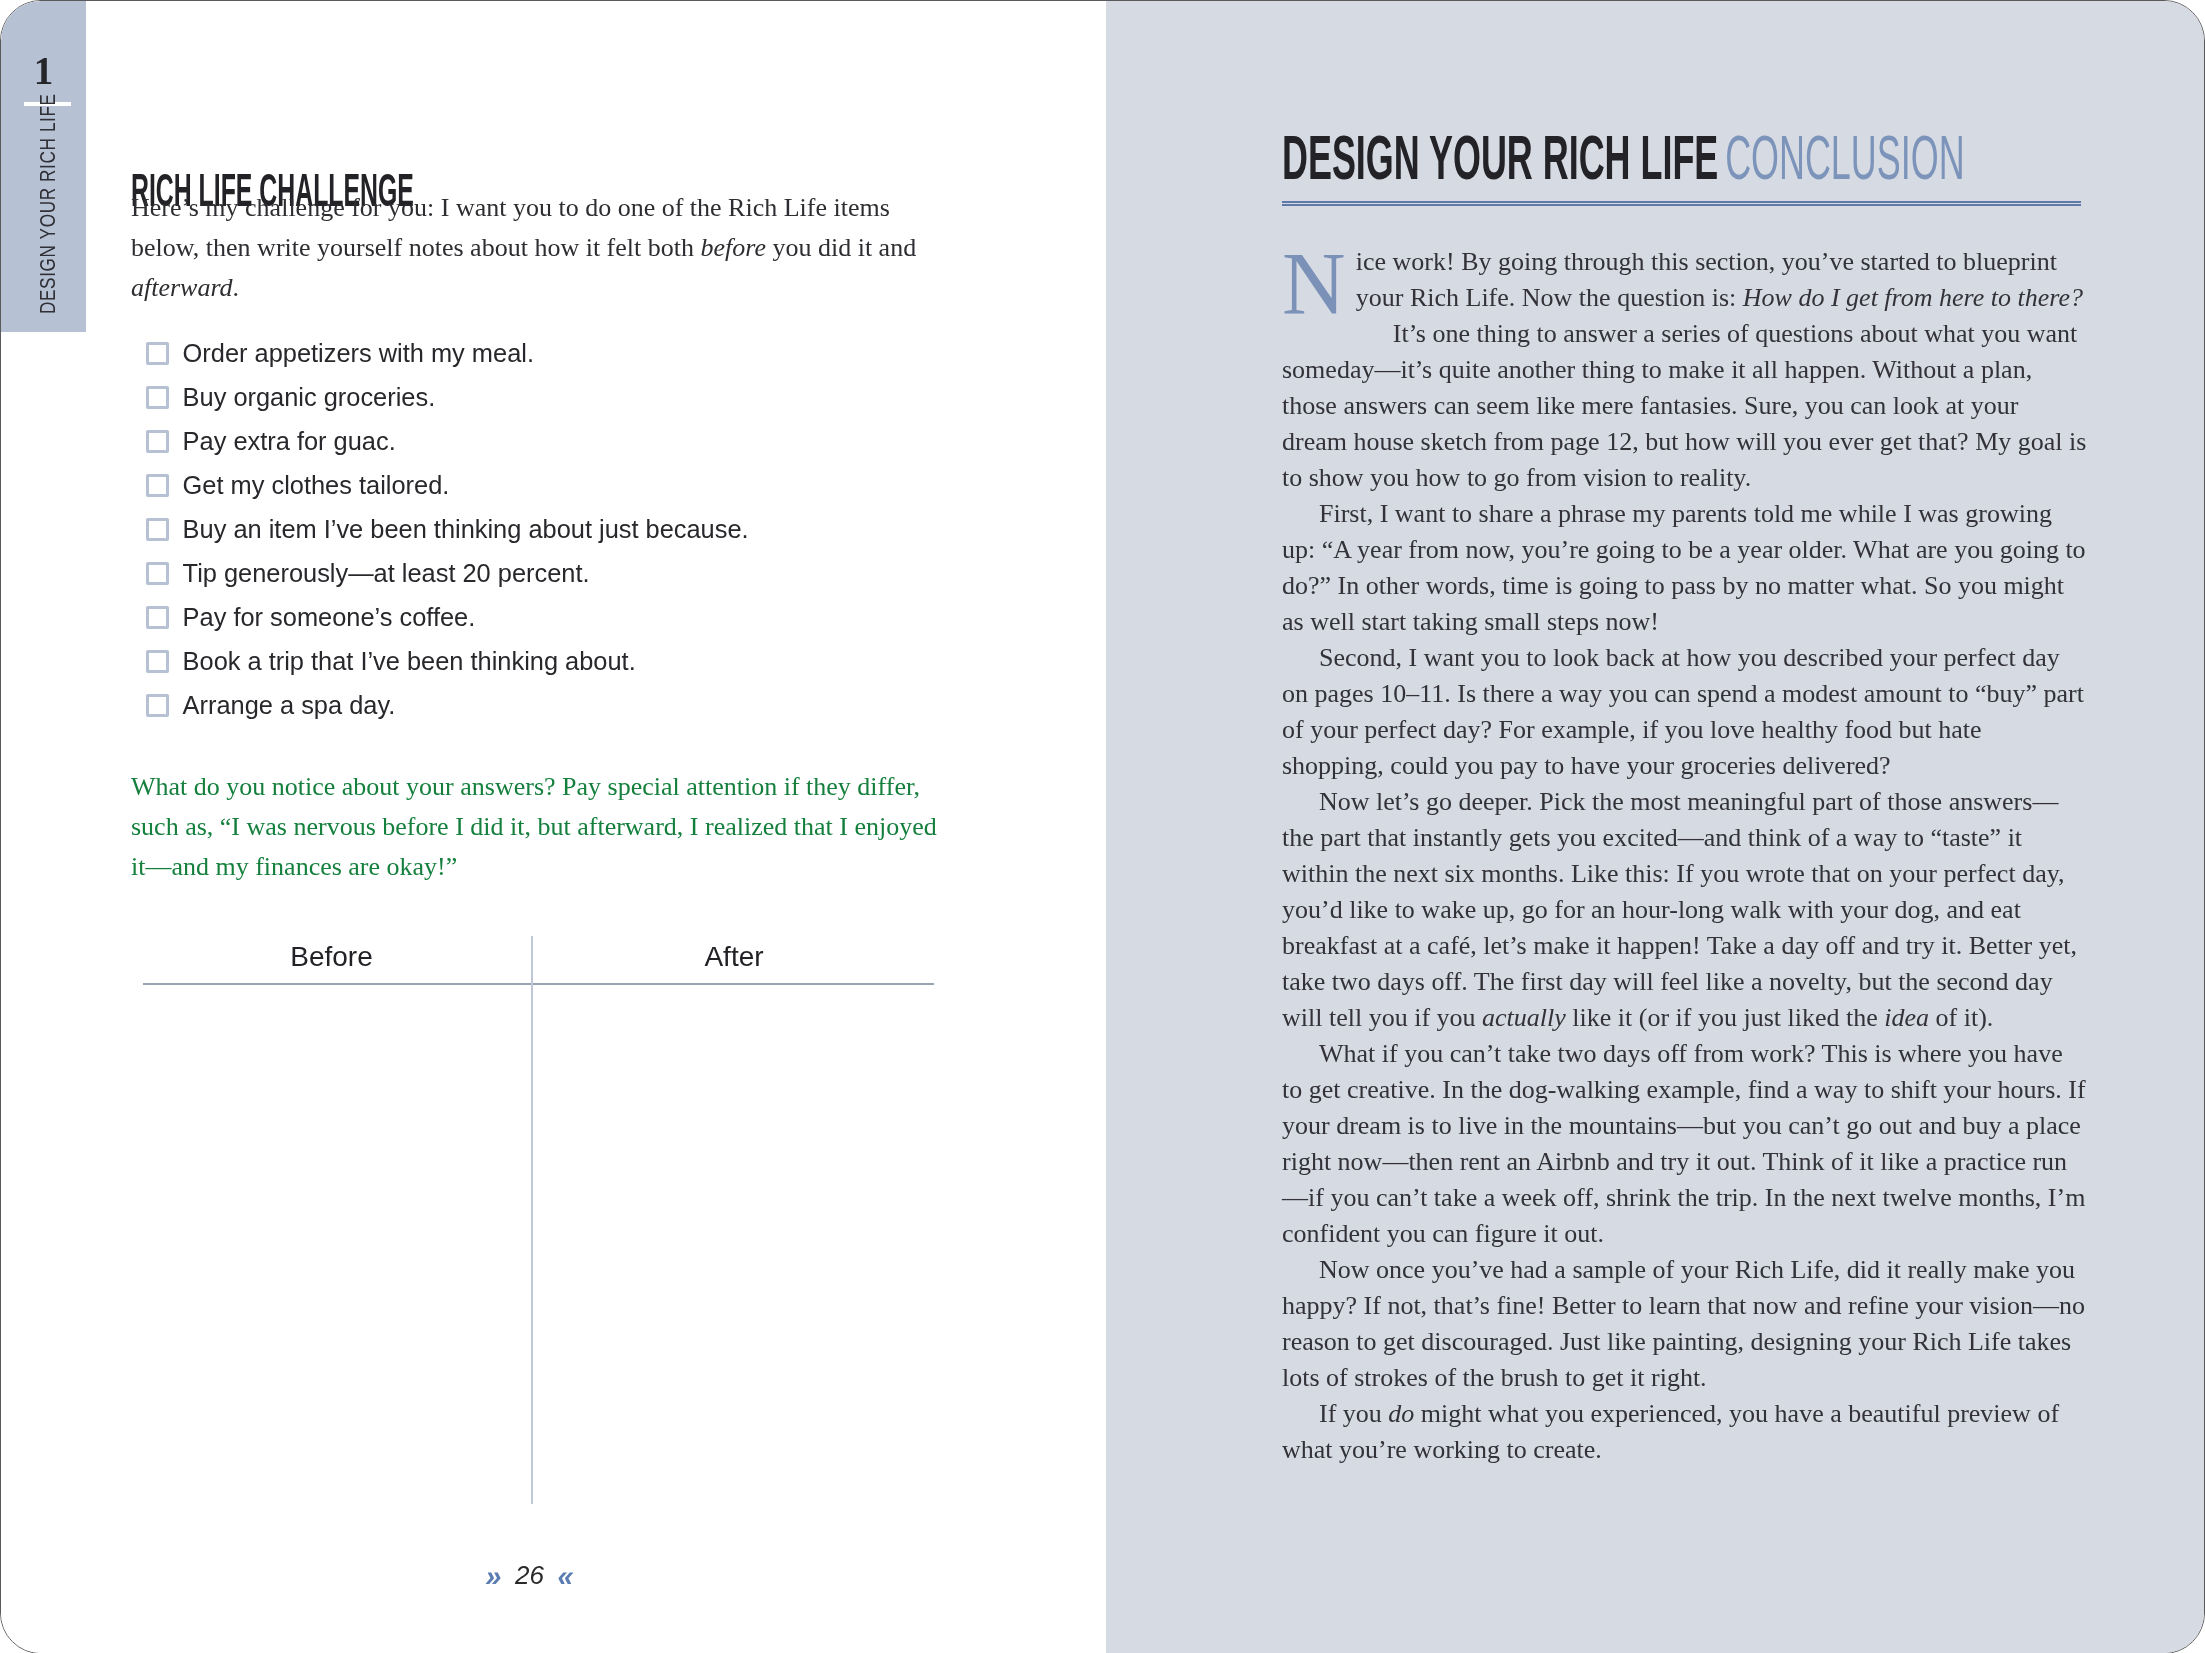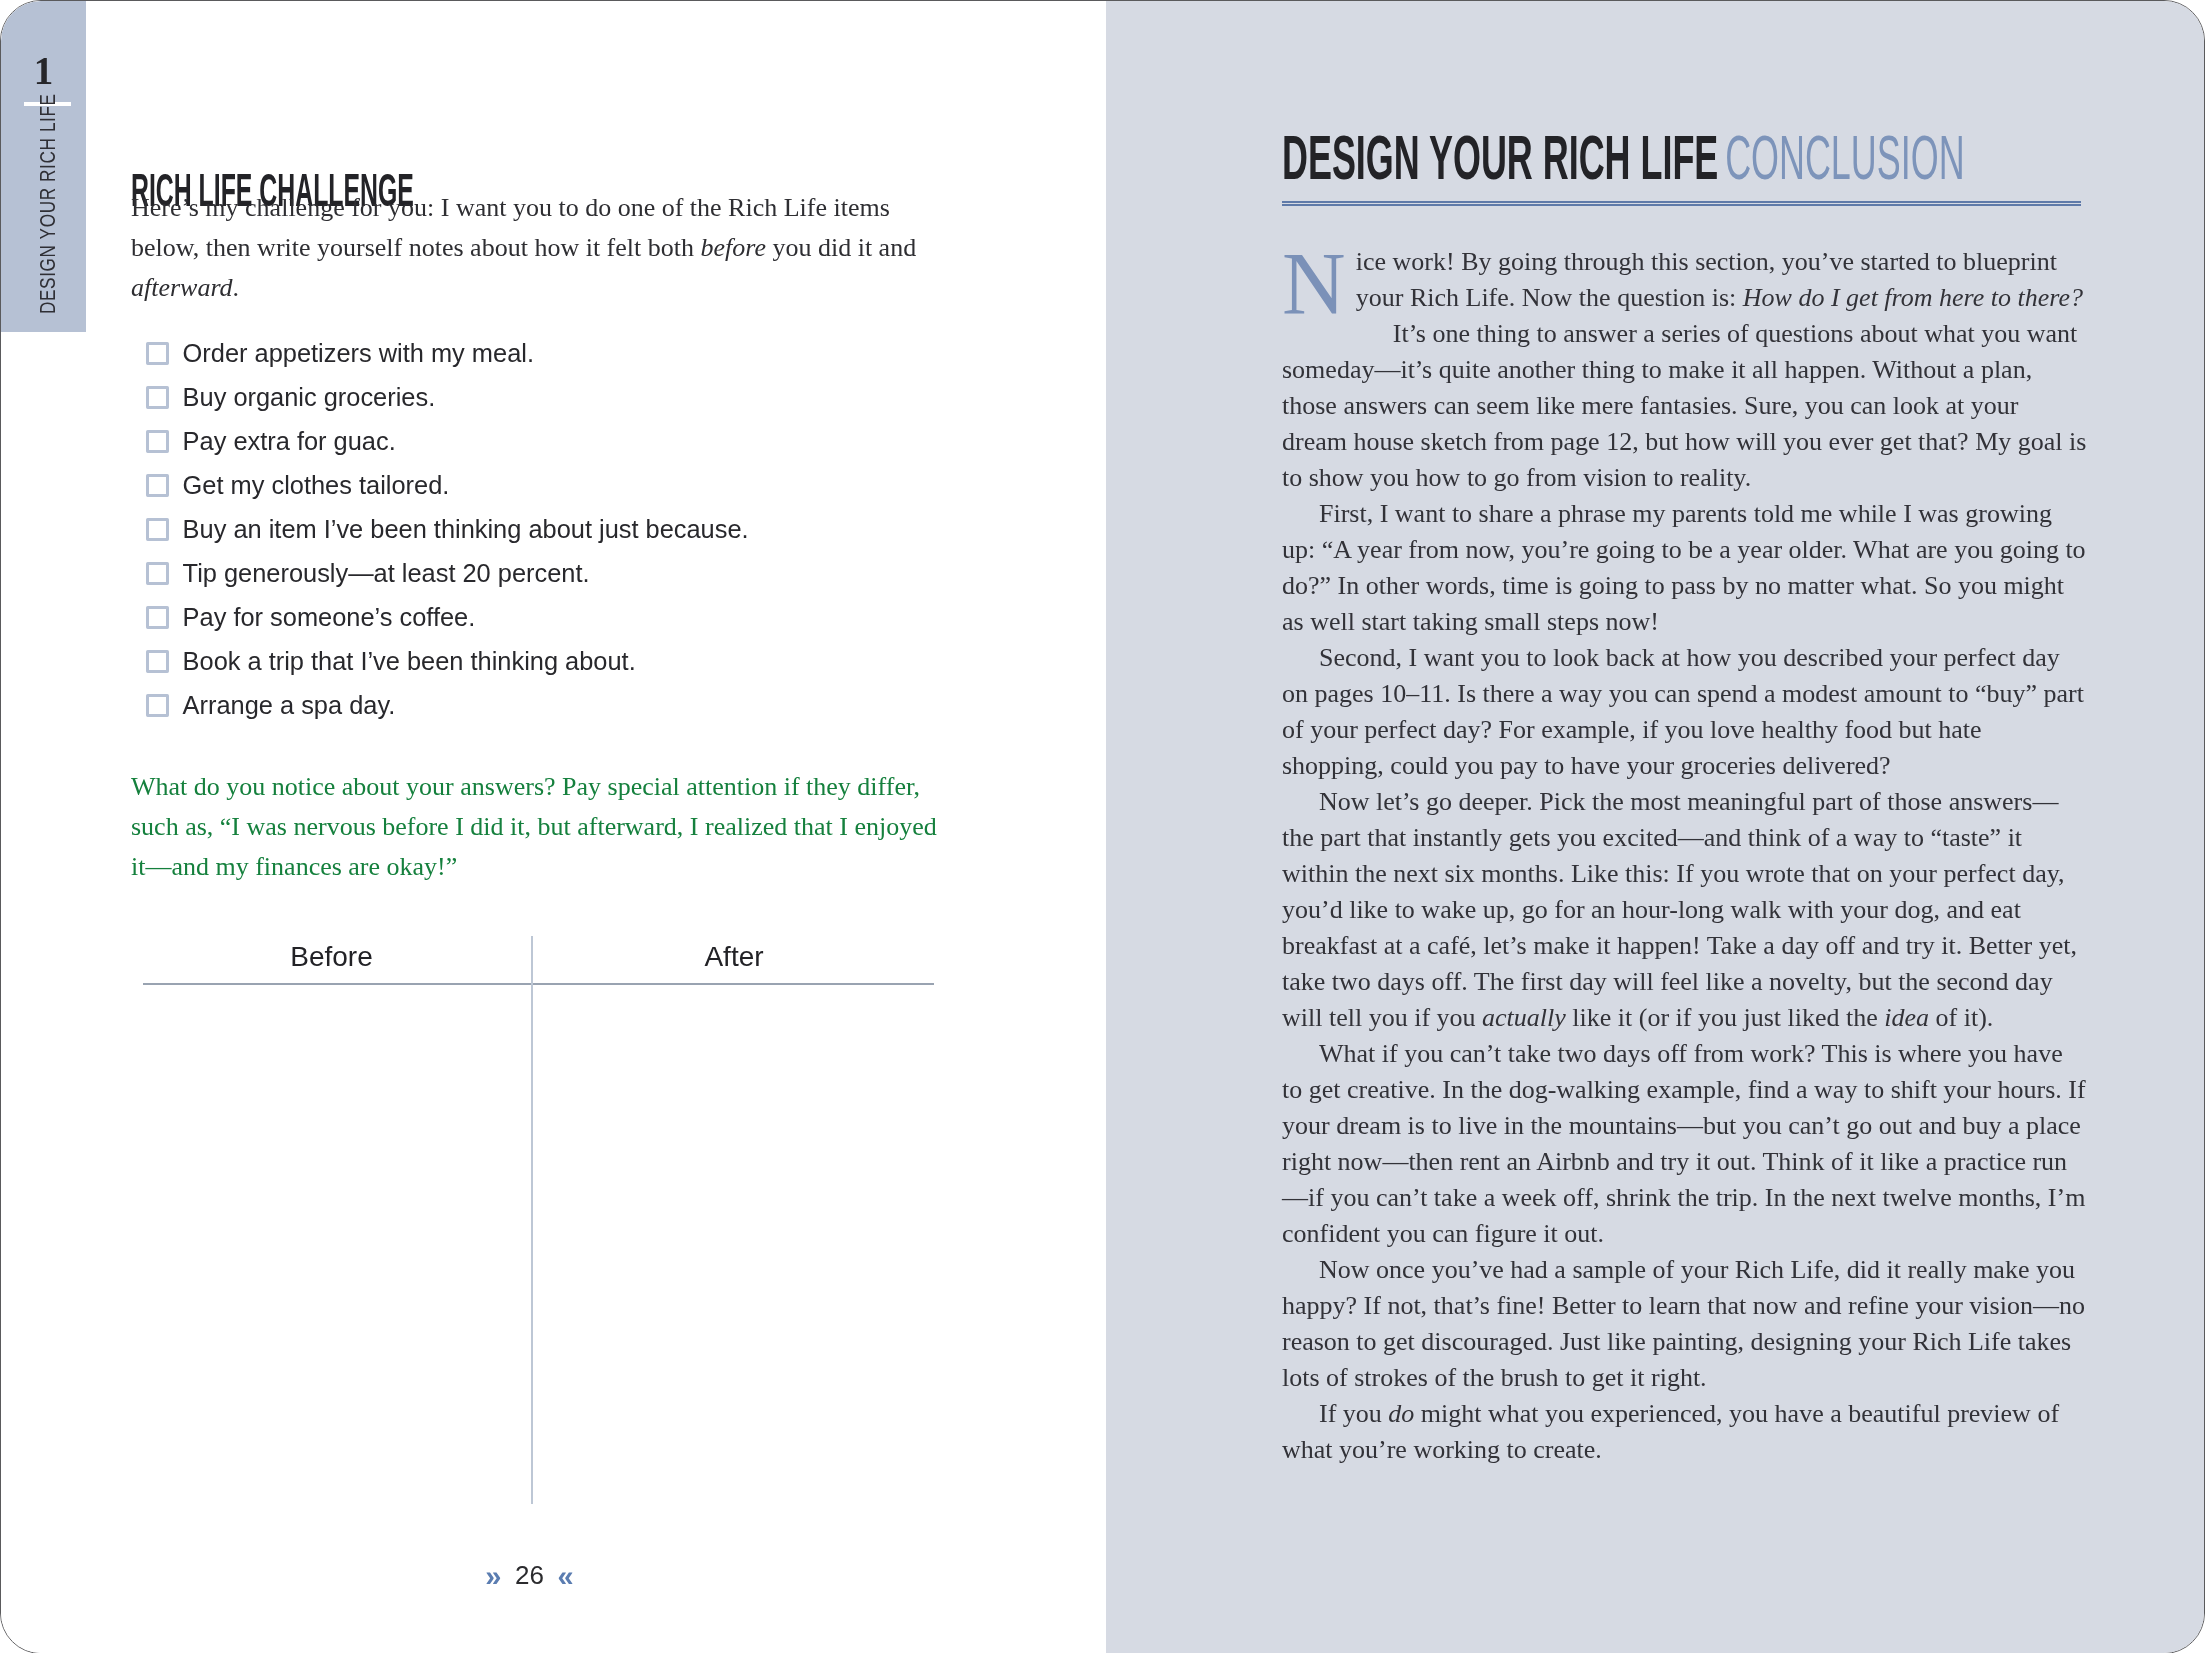--- a/index.html
+++ b/index.html
@@ -146,21 +146,21 @@
   }
 
   
   .footer {
     position: absolute;
     top: 1559px;
     text-align: center;
     font-family: "Liberation Sans", sans-serif;
     white-space: nowrap;
   }
-  .footer.left  { left: 130px;  width: 797px; }
+  .footer.left  { left: 130px;  width: 797px; font-style: italic; }
   .footer.right { left: 1281px; width: 811px; }
   .gmet {
     color: #5b7db1;
     font-weight: bold;
     font-size: 29px;
     vertical-align: -1.7px;
   }
   .pnum {
     color: #2b2b2e;
     font-size: 26px;

